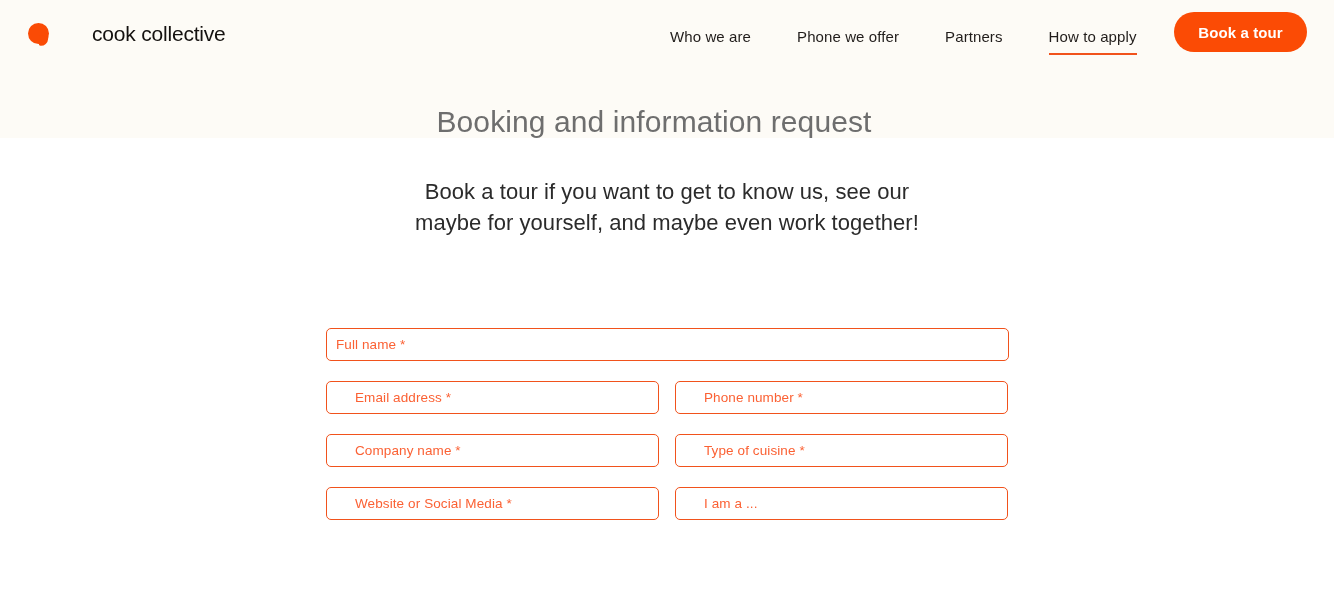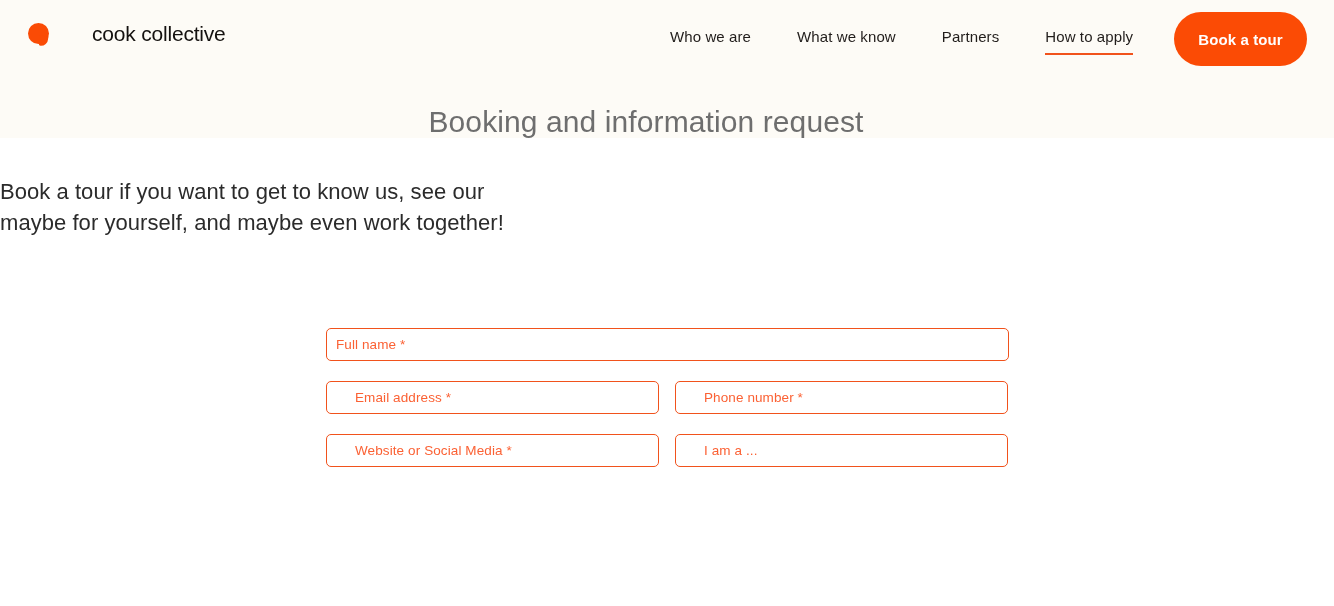--- a/index.html
+++ b/index.html
@@ -111,37 +111,37 @@
     height: 2px;
     background: #f1521c;
   }
 
   
   .cta-button {
     position: absolute;
     left: 1174px;
     top: 12px;
     width: 133px;
-    height: 54px;
+    height: 40px;
     border: none;
     border-radius: 27px;
     background: #fb4b05;
     color: #ffffff;
     font-family: "Liberation Sans", sans-serif;
     font-size: 15px;
     font-weight: 700;
     letter-spacing: 0.1px;
     cursor: pointer;
     padding: 0;
   }
 
   
   .page-title-wrap {
     position: absolute;
-    left: 8px;
+    left: 16px;
     top: 84px;
     width: 1276px;
     text-align: center;
   }
   .page-title {
     display: inline-block;
     position: relative;
     font-size: 30px;
     font-weight: 400;
     color: #6e6e6e;
@@ -168,21 +168,21 @@
     width: 1334px;
     height: 468px;
     background: #ffffff;
   }
 
   .subtitle {
     position: absolute;
     left: 0;
     top: 38px;
     width: 1334px;
-    text-align: left;
+    text-align: center;
     font-size: 22px;
     line-height: 31px;
     color: #2b2b2b;
     font-weight: 400;
     letter-spacing: 0.05px;
   }
   .subtitle span {
     display: block;
   }
 
@@ -238,21 +238,21 @@
     <a class="logo" href="#">
       <span class="logo-mark">
         <span class="bubble"></span>
         <span class="tail"></span>
       </span>
       <span class="logo-text">cook collective</span>
     </a>
 
     <nav class="nav-links">
       <a class="nav-link" href="#">Who we are</a>
-      <a class="nav-link" href="#">What we know</a>
+      <a class="nav-link" href="#">Phone we offer</a>
       <a class="nav-link" href="#">Partners</a>
       <a class="nav-link active" href="#">How to apply</a>
     </nav>
 
     <button class="cta-button" type="button">Book a tour</button>
   </div>
 
   <div class="page-title-wrap">
     <h1 class="page-title">Booking and information request</h1>
   </div>
@@ -269,20 +269,24 @@
 
     <div class="form-row">
       <input class="field full" type="text" placeholder="Full name *" style="">
     </div>
 
     <div class="form-row">
       <input class="field half" type="email" placeholder="Email address *" style="">
       <input class="field half" type="tel" placeholder="Phone number *" style="">
     </div>
 
+    <div class="form-row">
+      <input class="field half" type="text" placeholder="Company name *" style="">
+      <input class="field half" type="text" placeholder="Type of cuisine *" style="">
+    </div>
 
     <div class="form-row">
       <input class="field half" type="text" placeholder="Website or Social Media *" style="">
       <input class="field half" type="text" placeholder="I am a ..." style="">
     </div>
 
   </form>
 </div>
 
 </body></html>

